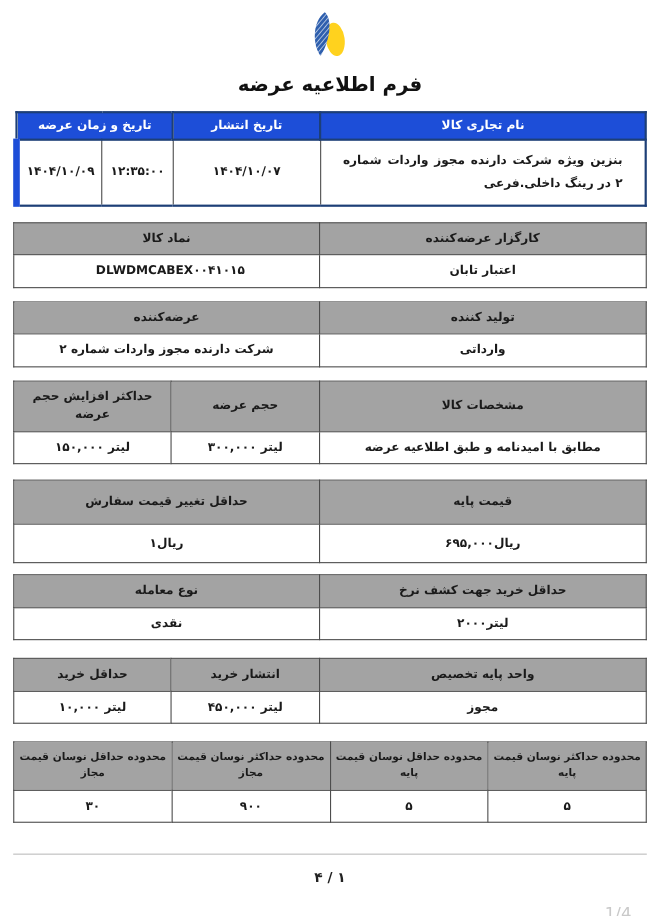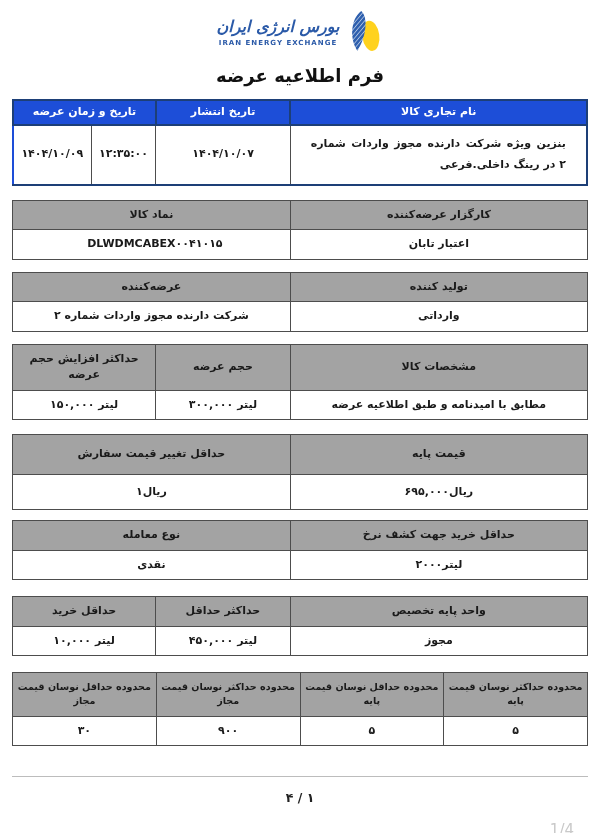--- a/index.html
+++ b/index.html
@@ -27,21 +27,21 @@
     border:1px solid #4d4d4d;text-align:center;vertical-align:middle;
     font-size:11px;font-weight:bold;color:#1a1a1a;padding:6px 4px;line-height:1.5;
     overflow:hidden;
   }
   th{background:#a3a3a3;}
 
   
   .t1{margin-top:13px;}
   .t1 th{background:#1d4ed8;color:#ffffff;border:2px solid #1d3f77;padding:3px 4px;height:15px;}
   .t1 td{border:1px solid #4d4d4d;border-top:2px solid #1d3f77;height:46px;}
-  .t1 td.outerL{border-left:2px solid #1d4ed8;}
+  .t1 td.outerL{border-left:6px solid #1d4ed8;}
   .t1 td.outerR{border-right:2px solid #1d3f77;}
   .t1 td.btm{border-bottom:2px solid #1d3f77;}
   .just{text-align:justify;padding:4px 20px;line-height:1.9;}
 
   .t2{margin-top:14px;} .t3{margin-top:12px;} .t4{margin-top:12px;}
   .t5{margin-top:14px;} .t6{margin-top:10px;} .t7{margin-top:16px;} .t8{margin-top:16px;}
   .t5 th{padding:11px 4px;}
   .t5 td{padding:9px 4px;}
   .t8 th{font-size:9.6px;padding:7px 2px;letter-spacing:-0.2px;}
   .ltr{direction:ltr;padding-left:11px;}
@@ -51,24 +51,20 @@
   .pageno{text-align:center;margin-top:13px;font-size:12.5px;font-weight:bold;color:#222;}
   .corner{position:absolute;right:26px;bottom:-6px;color:#c9c9c9;font-size:15px;direction:ltr;}
 </style>
 </head>
 <body>
 
 <div class="page">
 
   <div class="hdr">
     <div class="logo">
-      <div class="logo-txt">
-        <div class="logo-fa">بورس انرژی ایران</div>
-        <div class="logo-en">IRAN ENERGY EXCHANGE</div>
-      </div>
       <svg class="logo-emblem" viewBox="0 0 40 46" width="38" height="44" aria-hidden="true">
         <defs>
           <pattern id="hatch" width="3.5" height="3.5" patternTransform="rotate(40)" patternUnits="userSpaceOnUse">
             <rect width="3.5" height="3.5" fill="#2e5fae"></rect>
             <line x1="0" y1="0" x2="0" y2="3.5" stroke="#ffffff" stroke-width="1.1"></line>
           </pattern>
         </defs>
         <ellipse cx="25" cy="27" rx="9" ry="16" fill="#ffd21e" transform="rotate(-8 25 27)"></ellipse>
         <path d="M15,1 C22,7 21,26 11,43 C3,32 3,10 15,1 Z" fill="url(#hatch)"></path>
       </svg>
@@ -190,21 +186,21 @@
 
     <table class="t7">
       <colgroup>
           <col style="width:51.7%">
           <col style="width:23.4%">
           <col style="width:24.9%">
         </colgroup>
       <tbody>
           <tr>
         <th>واحد پایه تخصیص</th>
-        <th>حداکثر حداقل</th>
+        <th>انتشار خرید</th>
         <th>حداقل خرید</th>
       </tr>
       <tr>
         <td>مجوز</td>
         <td>لیتر ۴۵۰,۰۰۰</td>
         <td>لیتر ۱۰,۰۰۰</td>
       </tr>
     </tbody>
       </table>
 

